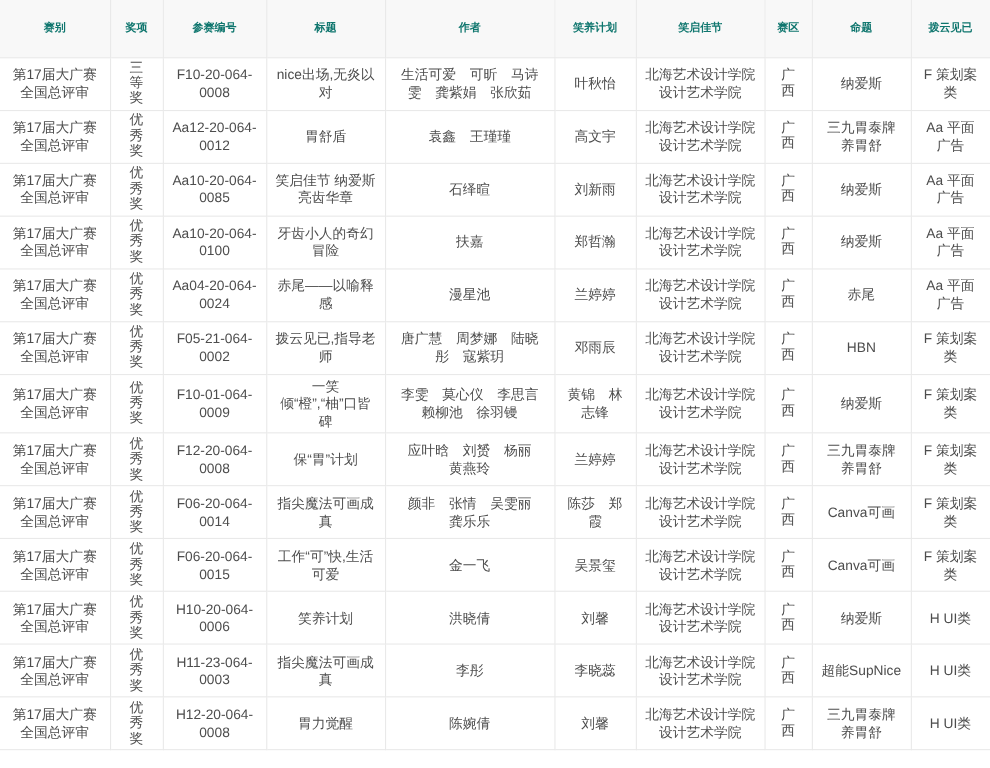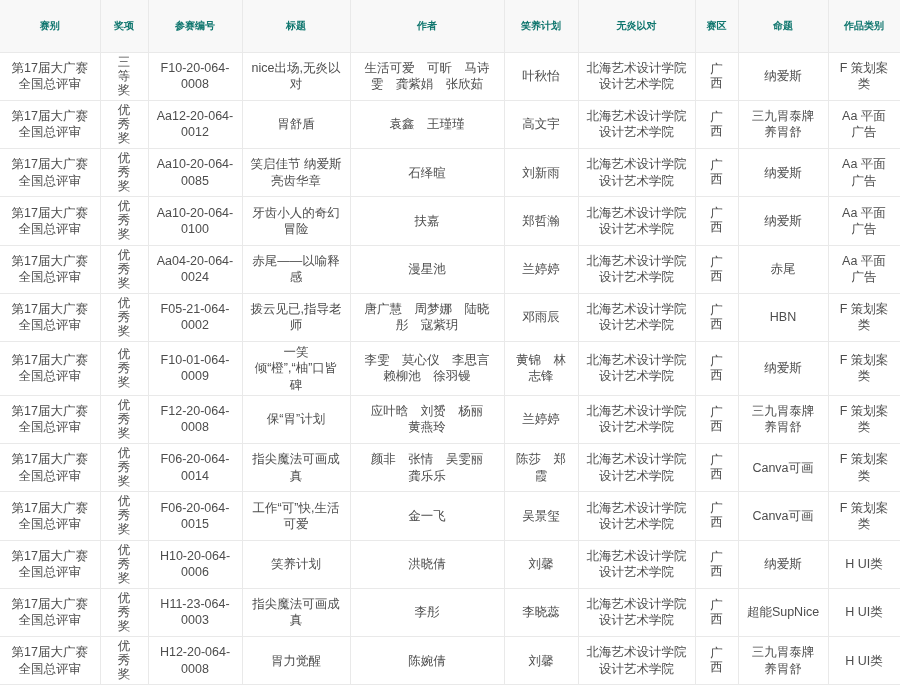--- a/index.html
+++ b/index.html
@@ -52,20 +52,21 @@
   col.col-mingti     { width: 90px;  }
   col.col-leibie     { width: 72px;  }
 
   
   td.col-jiangxiang .cell,
   td.col-saiqu .cell {
     display: inline-block;
     width: 1.1em;
     word-break: break-all;
     line-height: 14px;
+    font-family: Liberation Mono, monospace;
   }
 </style>
 </head>
 <body>
 
 <div class="page">
   <table class="results">
     <colgroup>
         <col class="col-saibie">
         <col class="col-jiangxiang">
@@ -79,24 +80,24 @@
         <col class="col-leibie">
       </colgroup>
     <thead>
       <tr>
           <th class="col-saibie">赛别</th>
           <th class="col-jiangxiang">奖项</th>
           <th class="col-bianhao">参赛编号</th>
           <th class="col-biaoti">标题</th>
           <th class="col-zuozhe">作者</th>
           <th class="col-laoshi">笑养计划</th>
-          <th class="col-yuanxiao">无炎以对</th>
+          <th class="col-yuanxiao">笑启佳节</th>
           <th class="col-saiqu">赛区</th>
           <th class="col-mingti">命题</th>
-          <th class="col-leibie">作品类别</th>
+          <th class="col-leibie">拨云见已</th>
         </tr>
     </thead>
     <tbody>
         <tr>
           <td class="col-saibie"><span class="cell">第17届大广赛全国总评审</span></td>
           <td class="col-jiangxiang"><span class="cell">三等奖</span></td>
           <td class="col-bianhao"><span class="cell">F10-20-064-0008</span></td>
           <td class="col-biaoti"><span class="cell">nice出场,无炎以对</span></td>
           <td class="col-zuozhe"><span class="cell">生活可爱　可昕　马诗雯　龚紫娟　张欣茹</span></td>
           <td class="col-laoshi"><span class="cell">叶秋怡</span></td>

